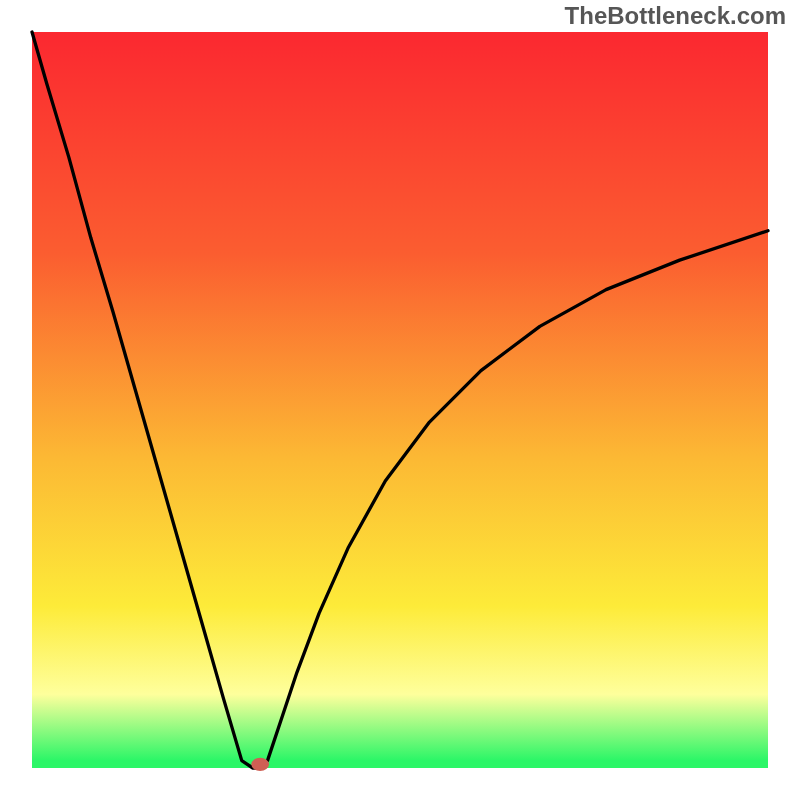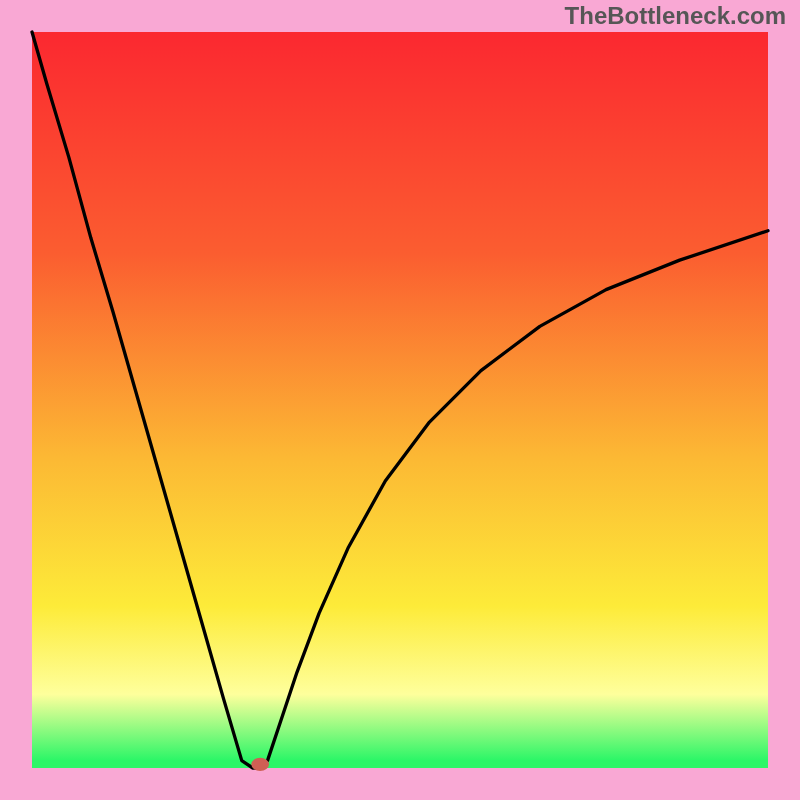--- a/index.html
+++ b/index.html
@@ -1,21 +1,21 @@
 <!DOCTYPE html>
 <html style="--c-top: #fb2830; --c-upper: #fb5d30; --c-mid: #fcb934; --c-lowmid: #fdeb39; --c-pale: #feff9c; --c-green: #2bf667; --marker-color: #cf5f54;"><head>
 <meta charset="utf-8">
 <style>
   * { margin: 0; padding: 0; box-sizing: border-box; }
   html, body { width: 800px; height: 800px; overflow: hidden; background: #000; }
   .frame {
     position: relative;
     width: 800px;
     height: 800px;
-    background: #f9a8d4;
+    background: #ffffff;
   }
   .watermark {
     position: absolute;
     top: 2px;
     right: 14px;
     font-family: Arial, Helvetica, sans-serif;
     font-size: 24px;
     font-weight: 600;
     color: #565656;
     letter-spacing: 0px;

